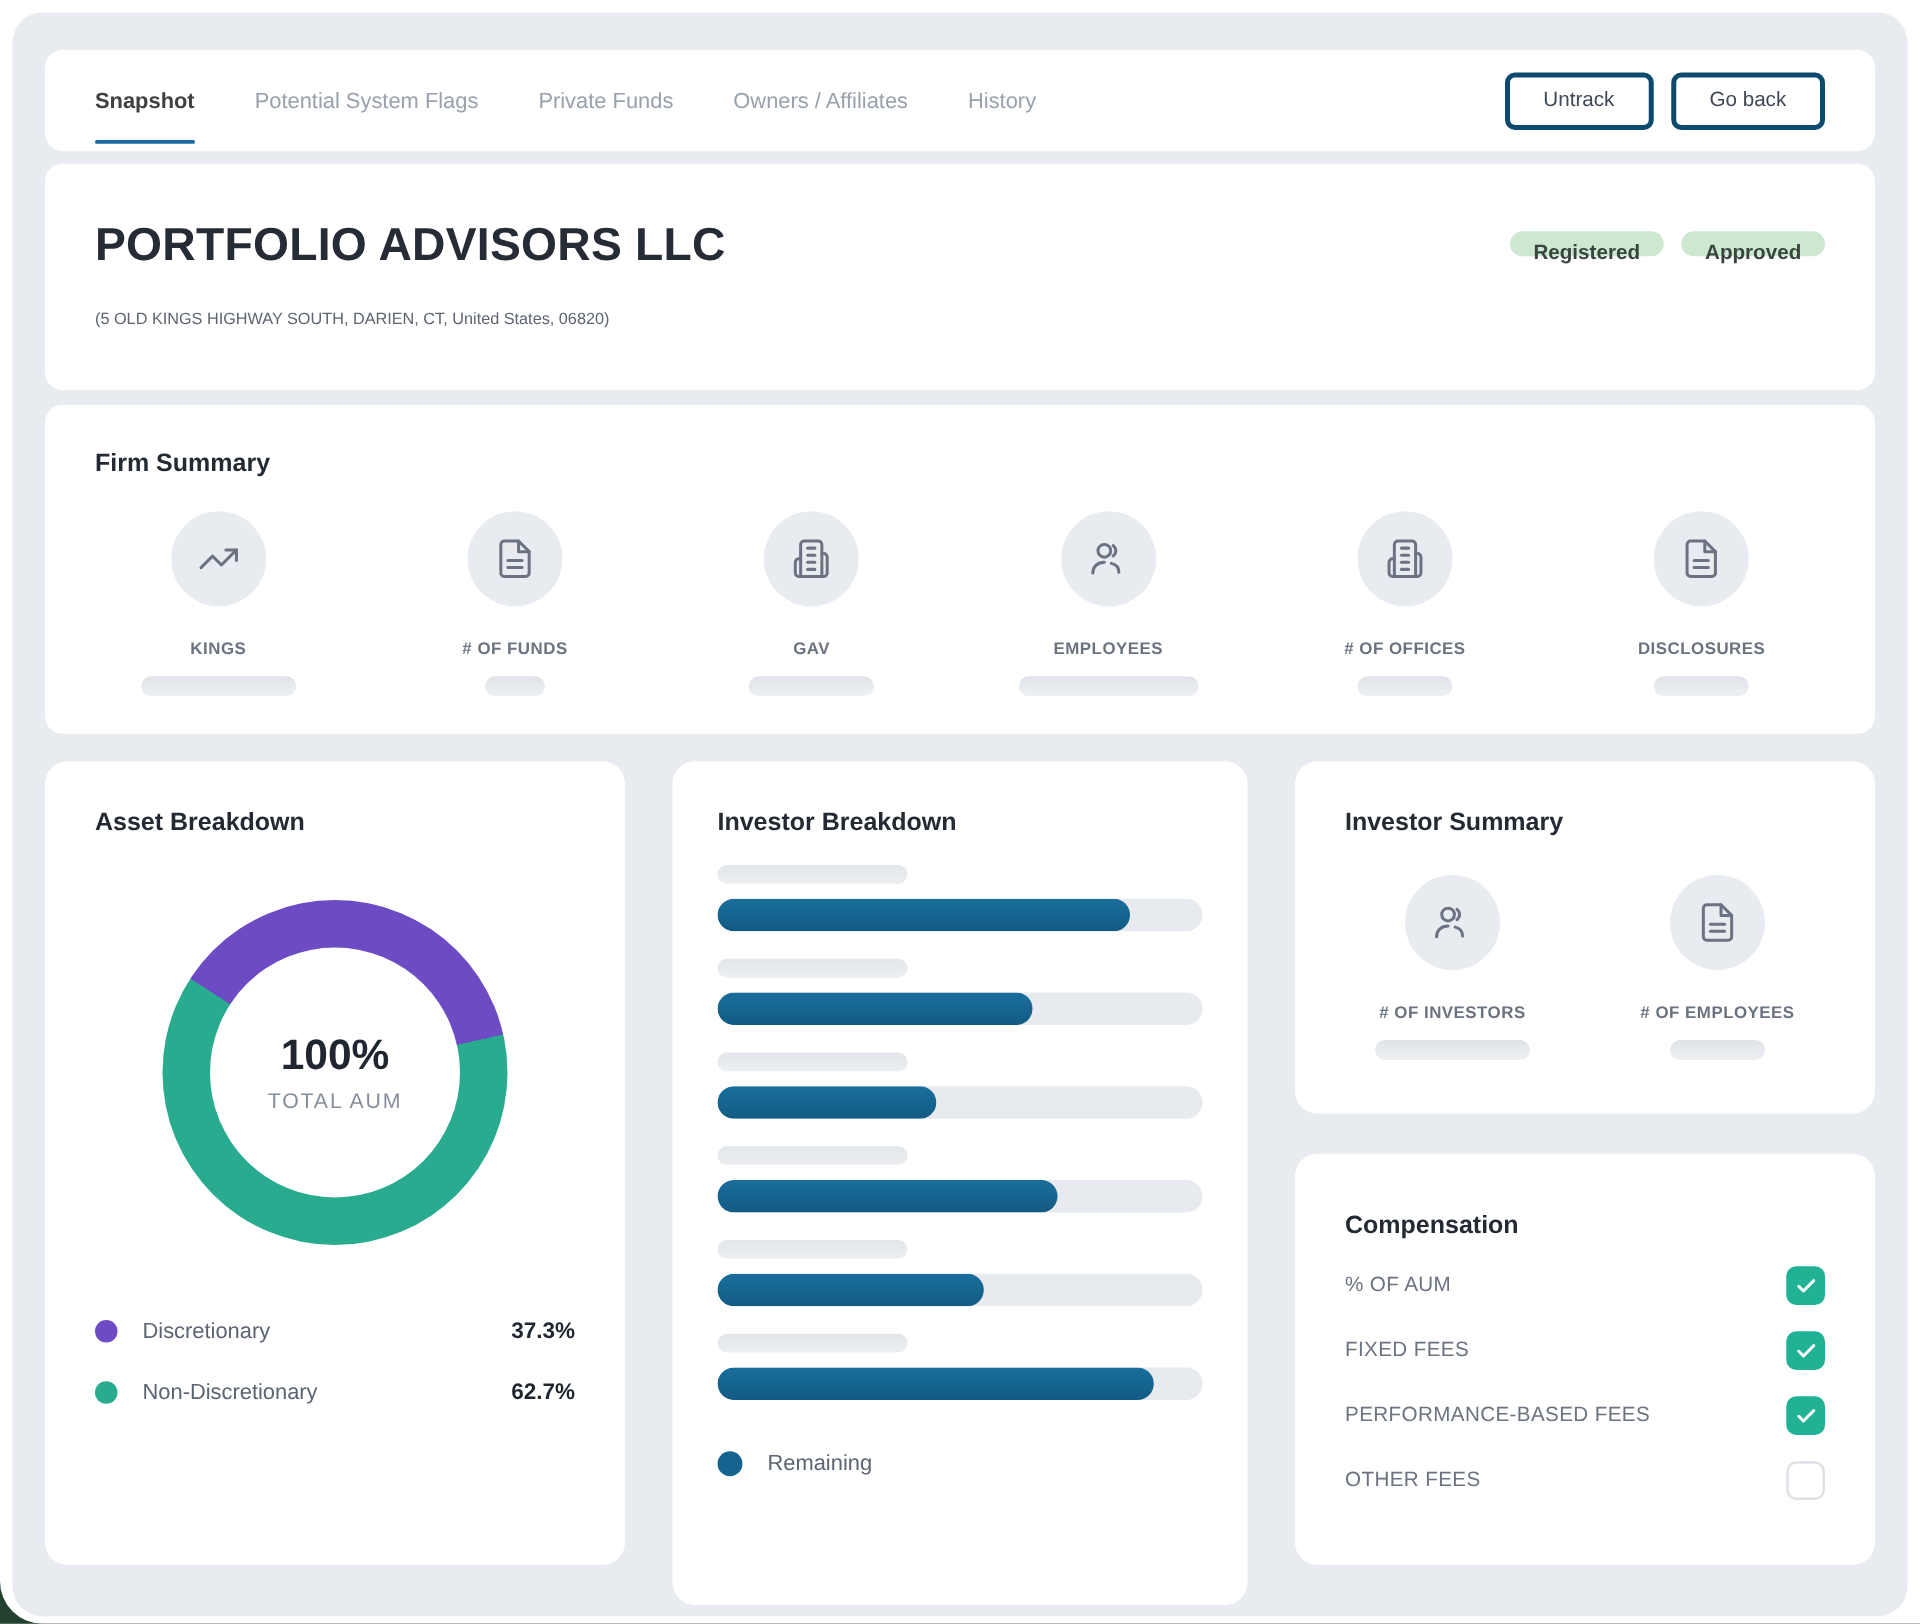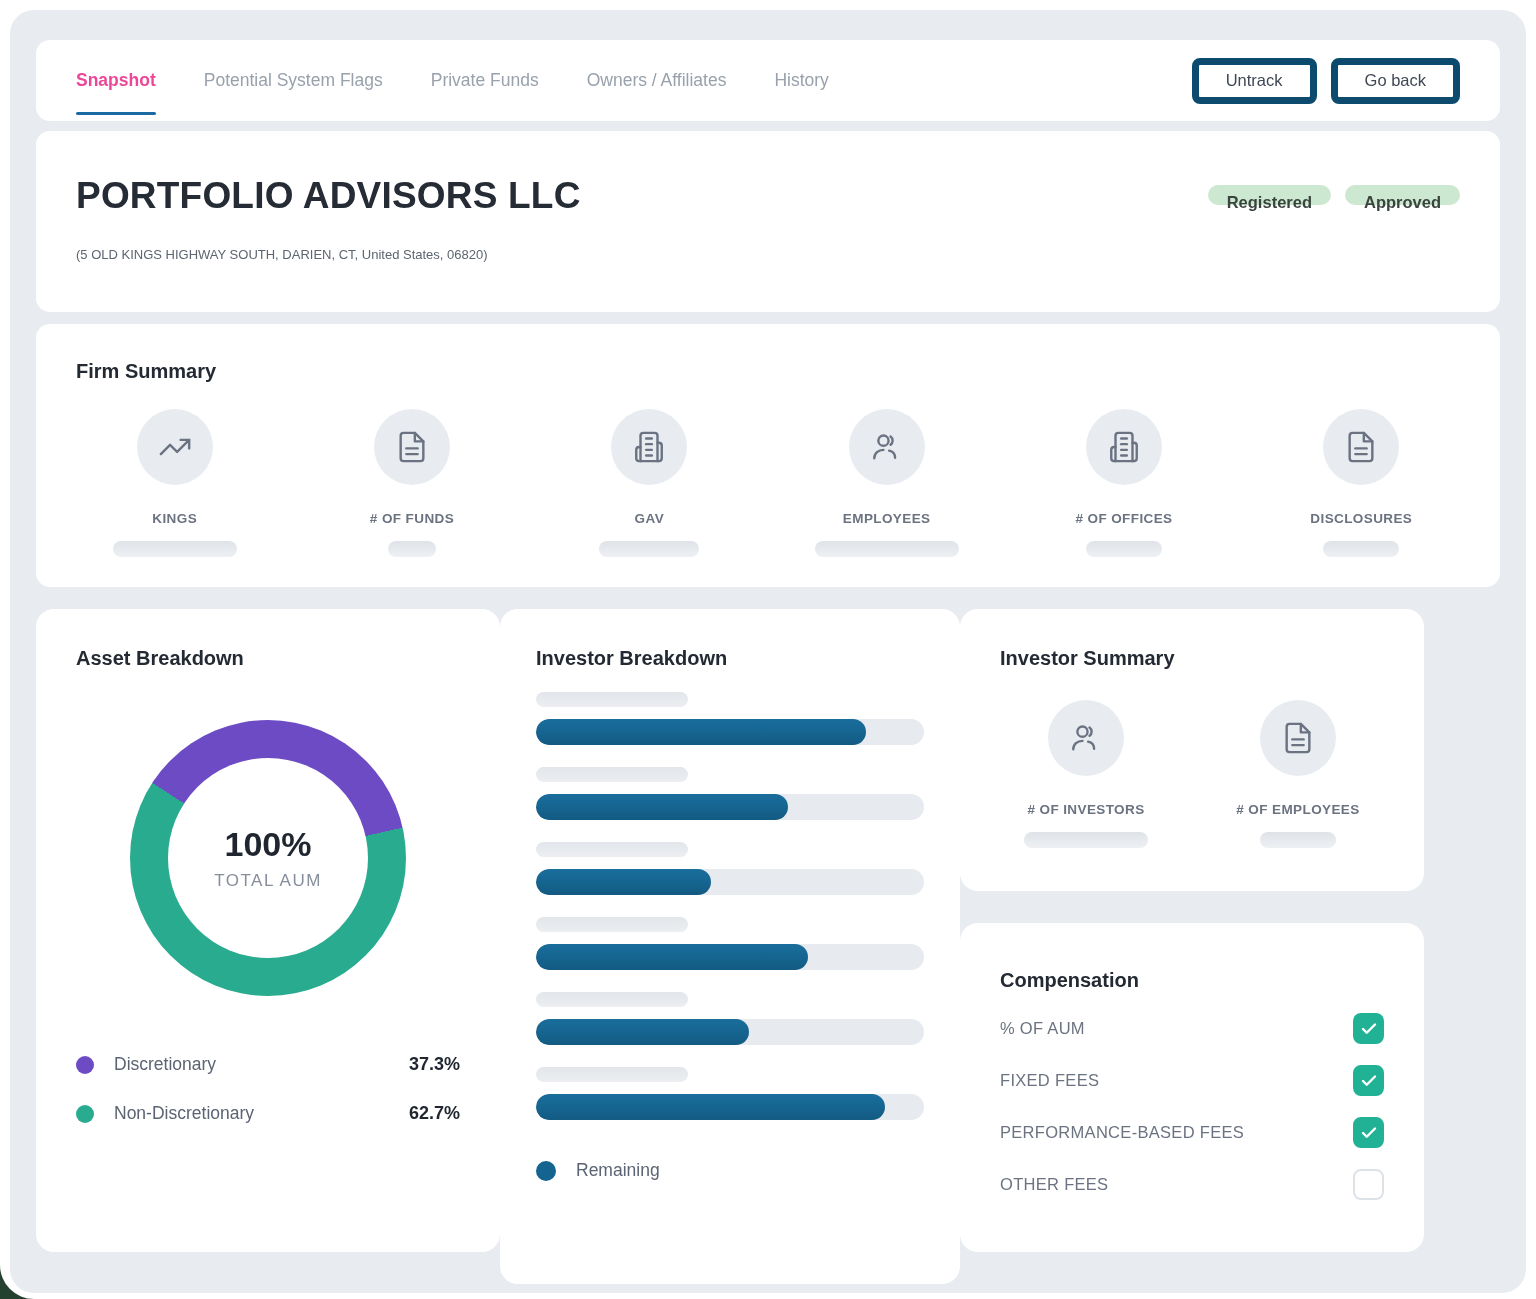--- a/index.html
+++ b/index.html
@@ -21,28 +21,28 @@
   
   .nav-card{
     height:81px; display:flex; align-items:center; padding:0 40px; margin-bottom:10px;
     border-radius:14px;
   }
   .tabs{ display:flex; gap:48px; height:100%; align-items:center; }
   .tab{
     font-size:17.5px; color:#98a1ac; cursor:pointer; position:relative;
     height:100%; display:flex; align-items:center;
   }
-  .tab.active{ color:#ec4899; font-weight:700; }
+  .tab.active{ color:#404040; font-weight:700; }
   .tab.active::after{
     content:""; position:absolute; left:0; right:0; bottom:6px; height:3.5px;
     background:#1b6ba3; border-radius:2px;
   }
   .nav-actions{ margin-left:auto; display:flex; gap:14px; }
   .btn{
-    height:46px; padding:0 27px; background:#fff; border:7px solid #0c4a6e; border-radius:8px;
+    height:46px; padding:0 27px; background:#fff; border:4px solid #0c4a6e; border-radius:8px;
     font-size:16.5px; color:#3f4854; font-family:inherit; cursor:pointer;
   }
 
   
   .header-card{ padding:44px 40px 50px 40px; display:flex; justify-content:space-between; margin-bottom:12px; }
   .firm-title{ font-size:37px; font-weight:700; color:#262c35; letter-spacing:.2px; }
   .firm-address{ margin-top:30px; font-size:13px; color:#5d6570; }
   .badges{ display:flex; gap:14px; margin-top:10px; }
   .badge{
     background:#cde8d0; color:#3a443f; font-size:16.5px; font-weight:600;
@@ -60,21 +60,21 @@
     display:flex; align-items:center; justify-content:center;
   }
   .icon-circle svg{ width:34px; height:34px; stroke:#6b7383; fill:none; stroke-width:1.7; stroke-linecap:round; stroke-linejoin:round; }
   .metric-label{ margin-top:26px; font-size:13.5px; font-weight:600; letter-spacing:.4px; color:#6b7380; }
   .skeleton{
     margin-top:15px; height:16px; border-radius:8px;
     background:linear-gradient(180deg,#dfe3e8,#e9ecf0 70%,#eef0f3);
   }
 
   
-  .grid{ display:grid; grid-template-columns:464px 460px 464px; align-items:start; }
+  .grid{ display:grid; grid-template-columns:464px 460px 464px; column-gap:38px; align-items:start; }
   .grid .card{ border-radius:18px; }
 
   
   .asset-card{ padding:38px 40px; min-height:643px; }
   .donut-wrap{ margin-top:50px; display:flex; justify-content:center; }
   .donut{ width:276px; height:276px; border-radius:50%; position:relative; }
   .donut::before{ content:""; position:absolute; inset:38px; background:#fff; border-radius:50%; }
   .donut-center{
     position:absolute; inset:0; display:flex; flex-direction:column; align-items:center; justify-content:center;
   }

